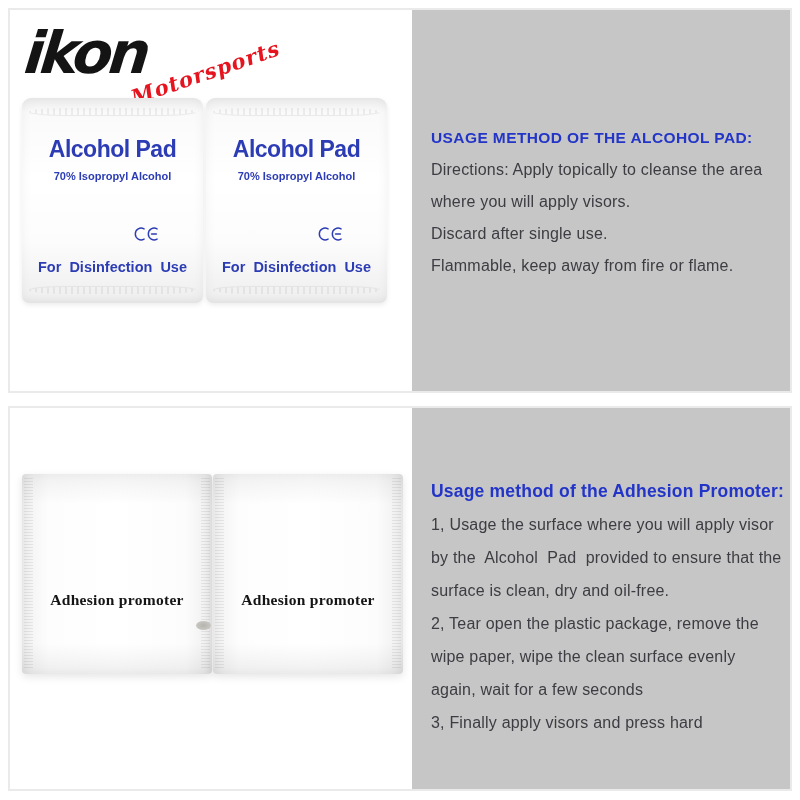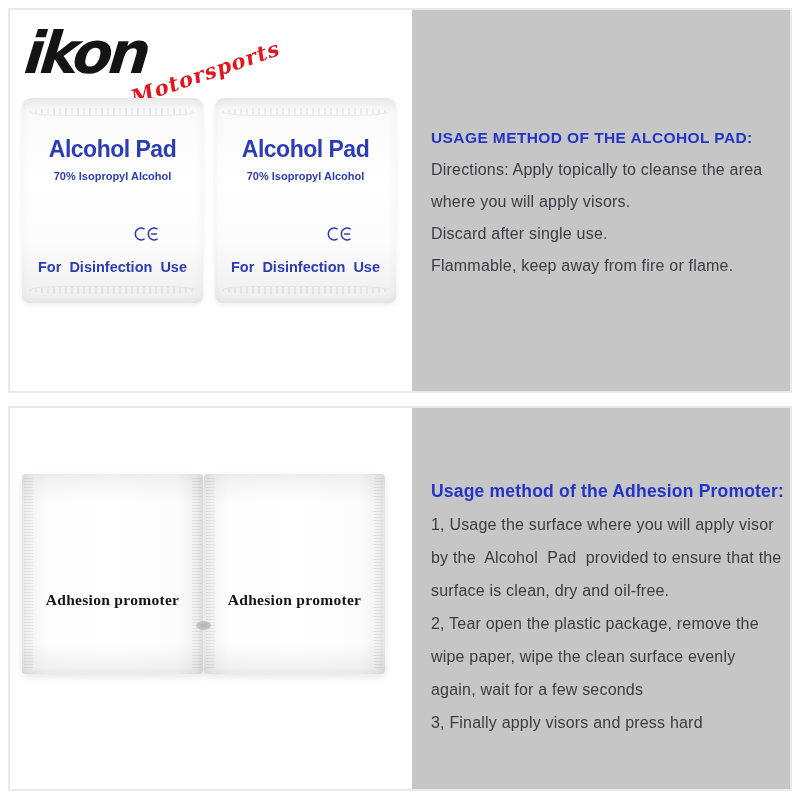--- a/index.html
+++ b/index.html
@@ -18,21 +18,21 @@
   .logo{position:absolute;left:15px;top:14px;width:260px;height:90px;}
   .logo-main{position:absolute;left:0;top:0;font-family:"DejaVu Sans",sans-serif;
              font-weight:bold;font-style:italic;font-size:58px;line-height:58px;
              letter-spacing:-4px;color:#141414;transform:skewX(-6deg);}
   .logo-script{position:absolute;left:102px;top:34px;width:170px;
                font-family:"DejaVu Serif",serif;font-style:italic;font-weight:bold;
                font-size:21px;color:#e6141e;transform:rotate(-19deg);letter-spacing:1px;
                white-space:nowrap;}
 
   
-  .alc-packets{position:absolute;left:12px;top:88px;display:flex;gap:12px;}
+  .alc-packets{position:absolute;left:12px;top:88px;display:flex;gap:3px;}
   .alc-packet{width:181px;height:205px;position:relative;text-align:center;
       background:linear-gradient(180deg,#ececec 0%,#fafafa 7%,#ffffff 40%,#fcfcfc 70%,#f0f0f0 96%,#e9e9e9 100%);
       border-radius:9px 9px 7px 7px;
       box-shadow:inset 0 0 12px rgba(0,0,0,0.05), 0 2px 5px rgba(0,0,0,0.08);}
   .alc-crimp-top,.alc-crimp-bottom{position:absolute;left:7px;right:7px;height:7px;
       background:repeating-linear-gradient(90deg,rgba(0,0,0,0.06) 0 2px,transparent 2px 6px);
       border-radius:50%/100%;}
   .alc-crimp-top{top:10px;box-shadow:0 1px 1px rgba(0,0,0,0.07);}
   .alc-crimp-bottom{bottom:9px;box-shadow:0 -1px 1px rgba(0,0,0,0.06);}
   .alc-title{padding-top:38px;font-size:23px;font-weight:bold;color:#2c3cb4;letter-spacing:-0.5px;}
@@ -40,21 +40,21 @@
   .ce-mark{position:absolute;left:112px;top:128px;width:26px;height:16px;}
   .alc-footer{position:absolute;left:0;right:0;bottom:28px;font-size:14.5px;font-weight:bold;
               color:#2c3cb4;word-spacing:4px;}
 
   
   .adh-packets{position:absolute;left:12px;top:66px;display:flex;gap:1px;}
   .adh-packet{width:181px;height:200px;position:relative;text-align:center;border-radius:4px;
       background:linear-gradient(90deg,#ebebeb 0%,#f6f6f6 6%,#fdfdfd 14%,#ffffff 50%,#fcfcfc 86%,#f4f4f4 94%,#e9e9e9 100%),
                  linear-gradient(180deg,#f2f2f2 0%,#ffffff 15%,#ffffff 85%,#efefef 100%);
       background-blend-mode:multiply;
-      box-shadow:inset 0 0 10px rgba(0,0,0,0.04), 0 3px 8px rgba(0,0,0,0.10);}
+      box-shadow:inset 0 0 10px rgba(0,0,0,0.04), 0 3px 8px rgba(0,0,0,0.10);padding-left:9px;}
   .adh-crimp-left,.adh-crimp-right{position:absolute;top:4px;bottom:4px;width:9px;
       background:repeating-linear-gradient(180deg,rgba(0,0,0,0.07) 0 1px,transparent 1px 3px);}
   .adh-crimp-left{left:2px;}
   .adh-crimp-right{right:2px;}
   .adh-label{position:absolute;left:0;right:0;top:117px;
              font-family:"Liberation Serif",serif;font-weight:bold;font-size:15.5px;
              color:#151515;letter-spacing:0.3px;}
   .adh-notch{position:absolute;left:174px;top:147px;width:15px;height:9px;border-radius:50%;
              background:radial-gradient(ellipse at center,#b5b3ae 0%,#c9c7c2 70%,transparent 100%);}
 

